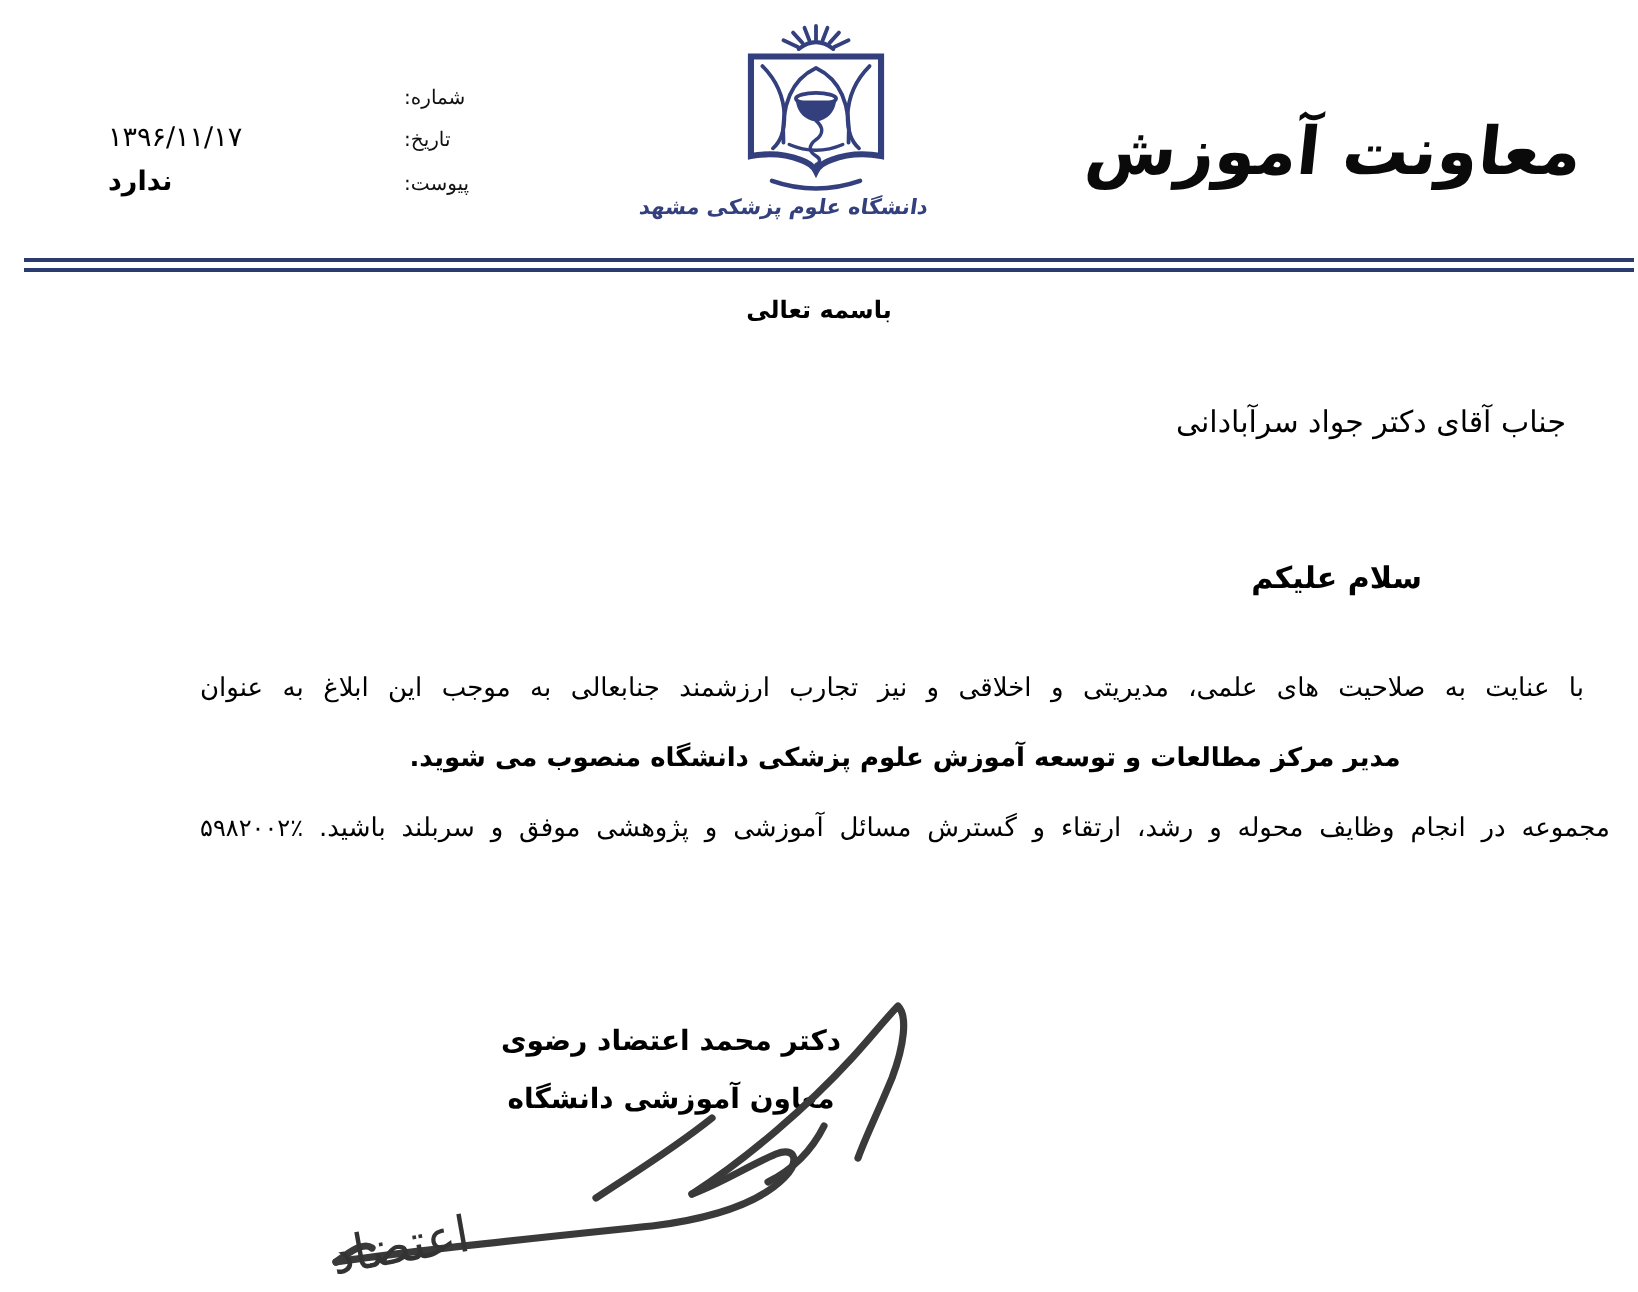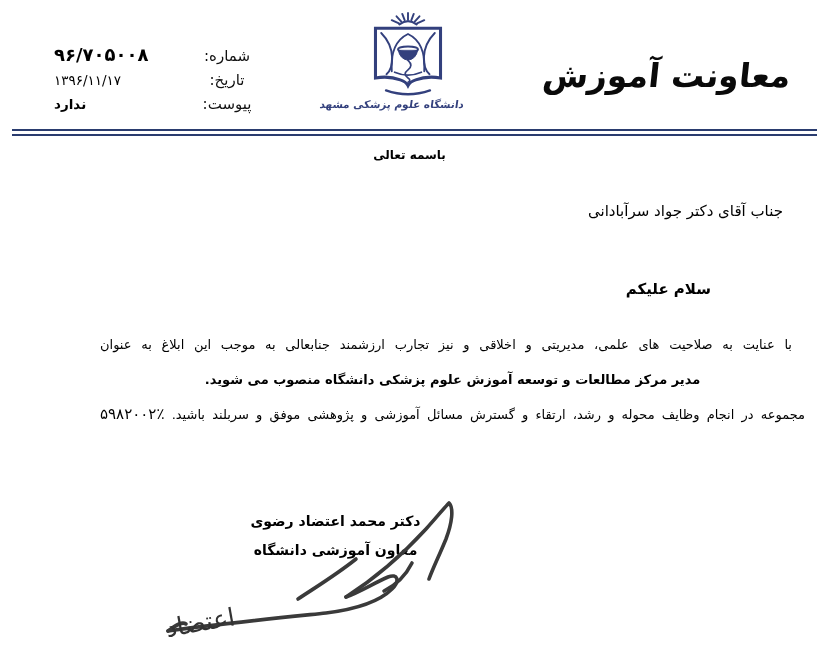--- a/index.html
+++ b/index.html
@@ -9,21 +9,21 @@
     background:#ffffff;
     direction:rtl;
     font-family:"DejaVu Sans",sans-serif;
     color:#000;
     overflow:hidden;
   }
 
   
   .meta{position:absolute;top:44px;left:52px;width:200px;}
   .meta-row{display:flex;direction:rtl;align-items:baseline;margin-bottom:6px;}
-  .meta-label{width:50px;font-size:15px;text-align:center;color:#111;flex:0 0 auto;}
+  .meta-label{width:50px;font-size:10px;text-align:left;color:#111;flex:0 0 auto;}
   .meta-value{flex:1 1 auto;direction:ltr;unicode-bidi:isolate;text-align:left;padding-left:2px;}
   .meta-value.number{font-size:18px;font-weight:bold;letter-spacing:.5px;}
   .meta-value.date{font-size:13.5px;letter-spacing:1.5px;}
   .meta-value.attach{font-size:13.5px;font-weight:bold;direction:rtl;letter-spacing:2px;}
 
   
   .logo{position:absolute;top:12px;left:352px;width:112px;text-align:center;direction:rtl;}
   .logo svg{display:block;margin:0 auto;}
   .logo-caption{
     margin-top:-2px;font-size:10.5px;font-weight:bold;color:#33407d;
@@ -61,39 +61,38 @@
     font-weight:bold;font-size:15px;
   }
   .body-text{
     position:absolute;top:327px;right:14px;left:100px;
     font-size:13px;line-height:35px;
   }
   .body-line{text-align:center;}
   .body-line.justify-both{text-align:justify;text-align-last:justify;}
   .body-line.indent{padding-right:13px;}
   .body-line.bold{font-weight:bold;}
-  .code{direction:ltr;unicode-bidi:isolate;font-size:15px;letter-spacing:.5px;}
+  .code{direction:ltr;unicode-bidi:isolate;font-size:12px;letter-spacing:.5px;}
 
   
   .sig-block{
     position:absolute;top:507px;left:238px;width:195px;
     text-align:center;font-weight:bold;font-size:14px;line-height:29px;
   }
   .sig-svg{position:absolute;top:495px;left:148px;pointer-events:none;}
   .sig-svg text{font-family:"DejaVu Sans",sans-serif;}
 </style>
 </head>
 <body>
 
 <div class="page">
 
   <div class="meta">
     <div class="meta-row">
       <span class="meta-label">شماره:</span>
-      <span class="meta-value number">۹۶/۷۰۵۰۰۸</span>
     </div>
     <div class="meta-row">
       <span class="meta-label">تاریخ:</span>
       <span class="meta-value date">۱۳۹۶/۱۱/۱۷</span>
     </div>
     <div class="meta-row">
       <span class="meta-label">پیوست:</span>
       <span class="meta-value attach">ندارد</span>
     </div>
   </div>

